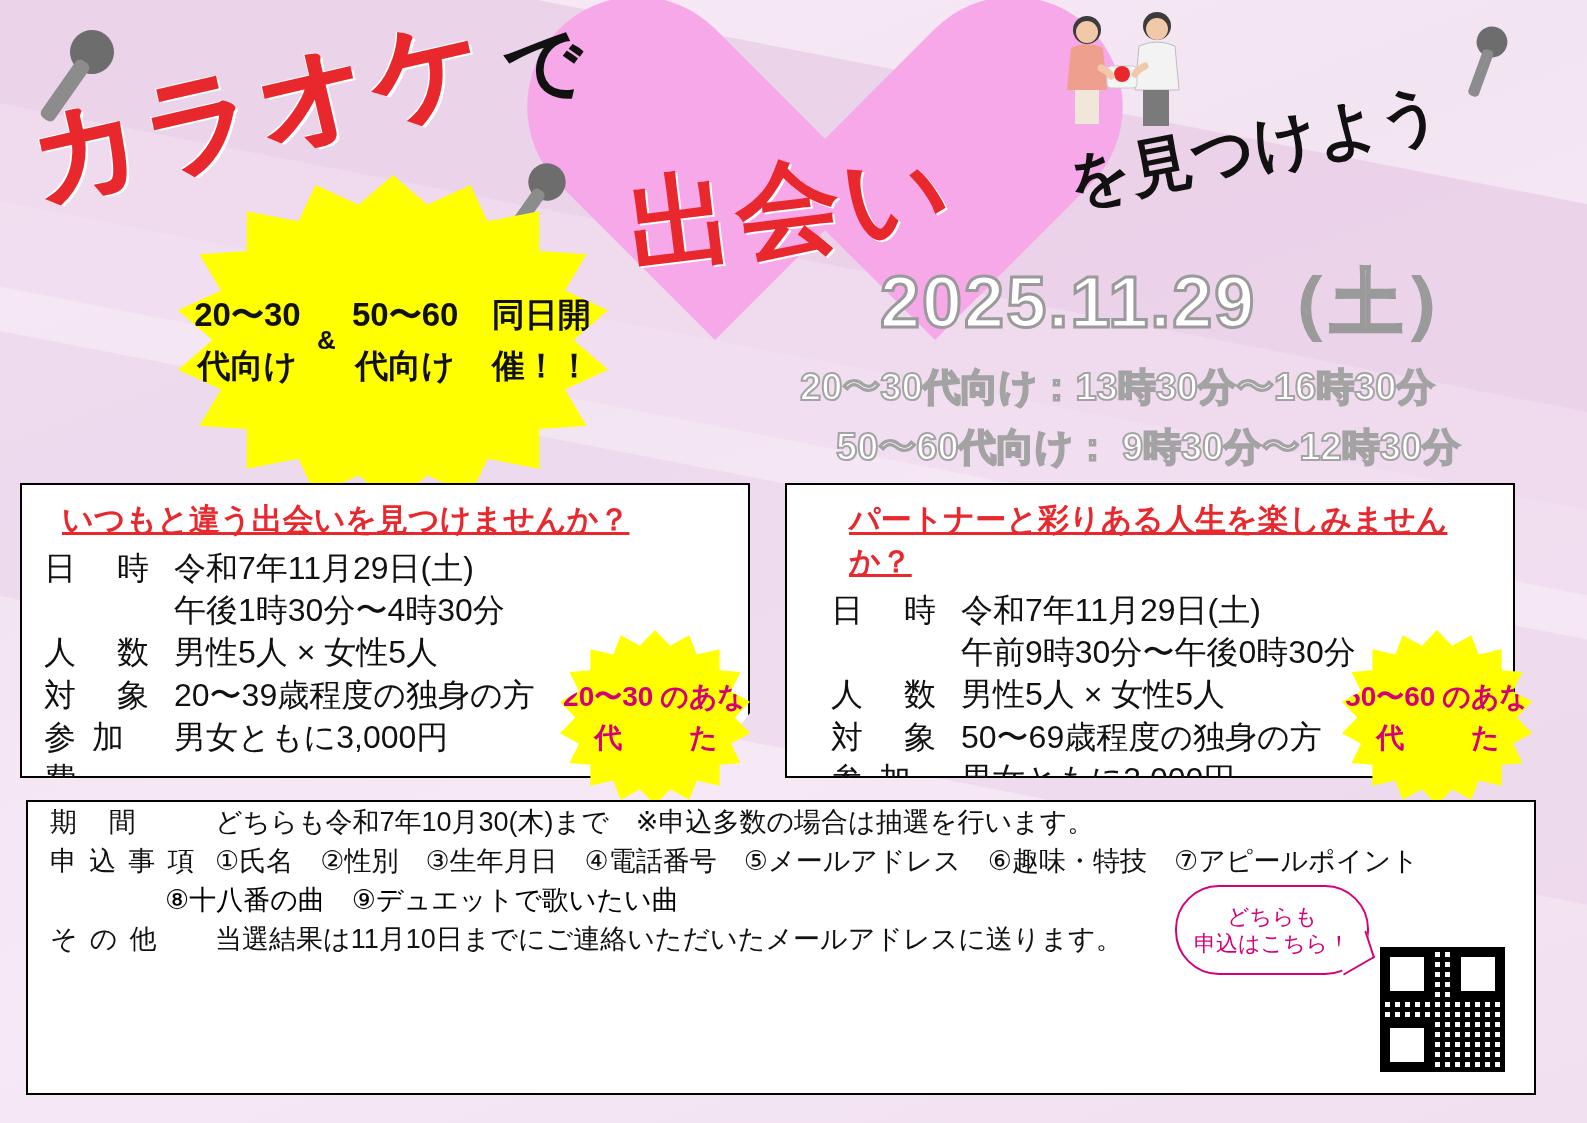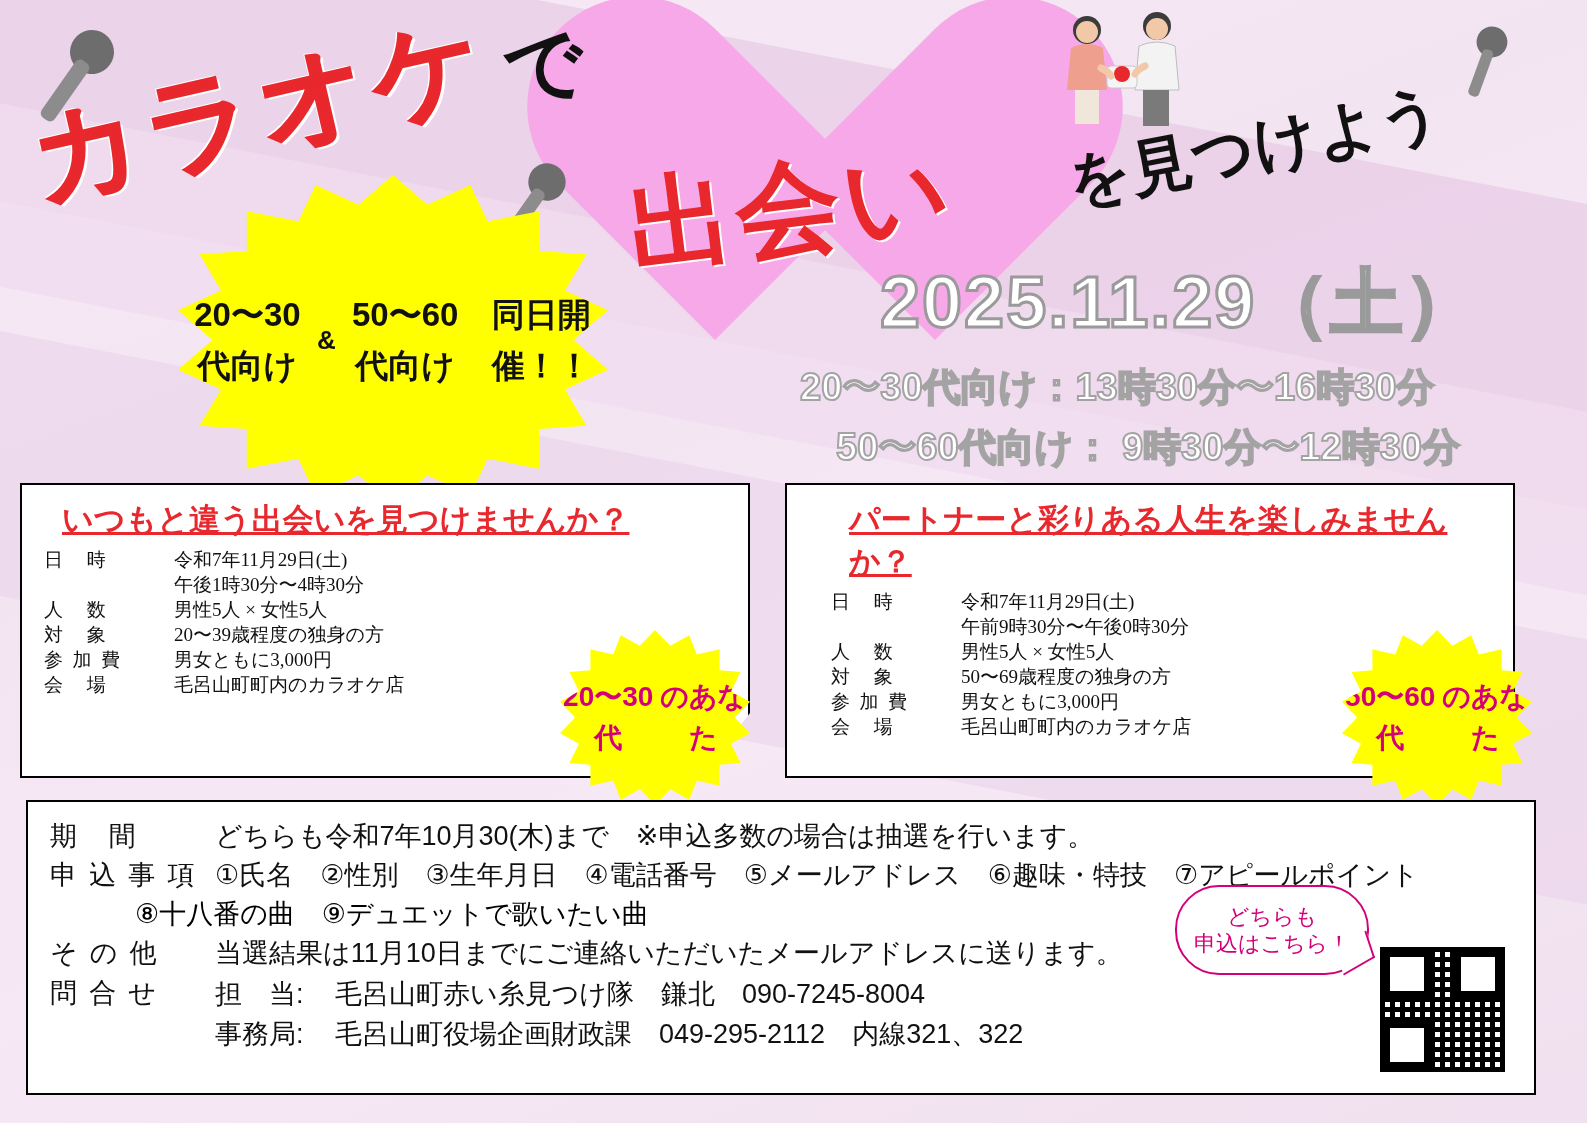--- a/index.html
+++ b/index.html
@@ -105,34 +105,34 @@
     padding:14px 20px 16px 22px;box-sizing:border-box;
   }
   .panel-left{left:20px;top:483px;width:730px;height:295px;
     clip-path:polygon(0 0,100% 0,100% 78%,93% 100%,0 100%);}
   .panel-right{left:785px;top:483px;width:730px;height:295px;
     clip-path:polygon(0 0,100% 0,100% 78%,93% 100%,0 100%);padding-left:44px;}
   .panel-title{
     font-size:31px;font-weight:bold;color:#e8282d;text-decoration:underline;
     margin:0 0 6px 18px;
   }
-  .row{display:flex;font-size:19px;line-height:1.32;color:#111;font-family:Liberation Serif, serif;}
+  .row{display:flex;font-size:32px;line-height:1.32;color:#111;}
   .row .lbl{width:130px;flex:none;letter-spacing:.5em;}
   .row .val{flex:1;}
   .row .val .second{display:block;}
 
   
   .bottom{
     position:absolute;left:26px;top:800px;width:1510px;height:295px;
-    background:#ffffff;border:2px solid #000;box-sizing:border-box;padding:15px 22px;
+    background:#ffffff;border:2px solid #000;box-sizing:border-box;padding:1px 22px;
   }
   .brow{display:flex;font-size:27px;line-height:1.45;color:#111;}
   .brow .blbl{width:165px;flex:none;letter-spacing:.45em;}
   .brow .bval{flex:1;}
-  .indent{margin-left:85px;font-size:27px;line-height:1.45;}
+  .indent{margin-left:115px;font-size:27px;line-height:1.45;}
   .sub-line{display:flex;font-size:27px;line-height:1.5;}
   .sub-line .slbl{width:120px;flex:none;}
 
   
   .bubble{
     position:absolute;right:165px;bottom:118px;width:190px;height:86px;
     background:#fff;border:2px solid #d4007a;border-radius:44px;
     display:flex;flex-direction:column;align-items:center;justify-content:center;
     font-size:22px;font-weight:normal;color:#d4007a;line-height:1.25;text-align:center;
   }
@@ -268,33 +268,20 @@
   </div>
   <div class="brow">
     <div class="blbl">申込事項</div>
     <div class="bval">①氏名　②性別　③生年月日　④電話番号　⑤メールアドレス　⑥趣味・特技　⑦アピールポイント</div>
   </div>
   <div class="indent">⑧十八番の曲　⑨デュエットで歌いたい曲</div>
   <div class="brow">
     <div class="blbl">その他</div>
     <div class="bval">当選結果は11月10日までにご連絡いただいたメールアドレスに送ります。</div>
   </div>
-  <div class="brow">
-    <div class="blbl">問合せ</div>
-    <div class="bval">
-      <div class="sub-line">
-        <span class="slbl">担　当:</span>
-        <span>毛呂山町赤い糸見つけ隊　鎌北　090-7245-8004</span>
-      </div>
-      <div class="sub-line">
-        <span class="slbl">事務局:</span>
-        <span>毛呂山町役場企画財政課　049-295-2112　内線321、322</span>
-      </div>
-    </div>
-  </div>
 
   <div class="bubble">
     <span>どちらも</span>
     <span>申込はこちら！</span>
   </div>
   <div class="qr">
     <div class="eye e1"></div>
       <div class="eye e2"></div>
       <div class="eye e3"></div>
   </div>

